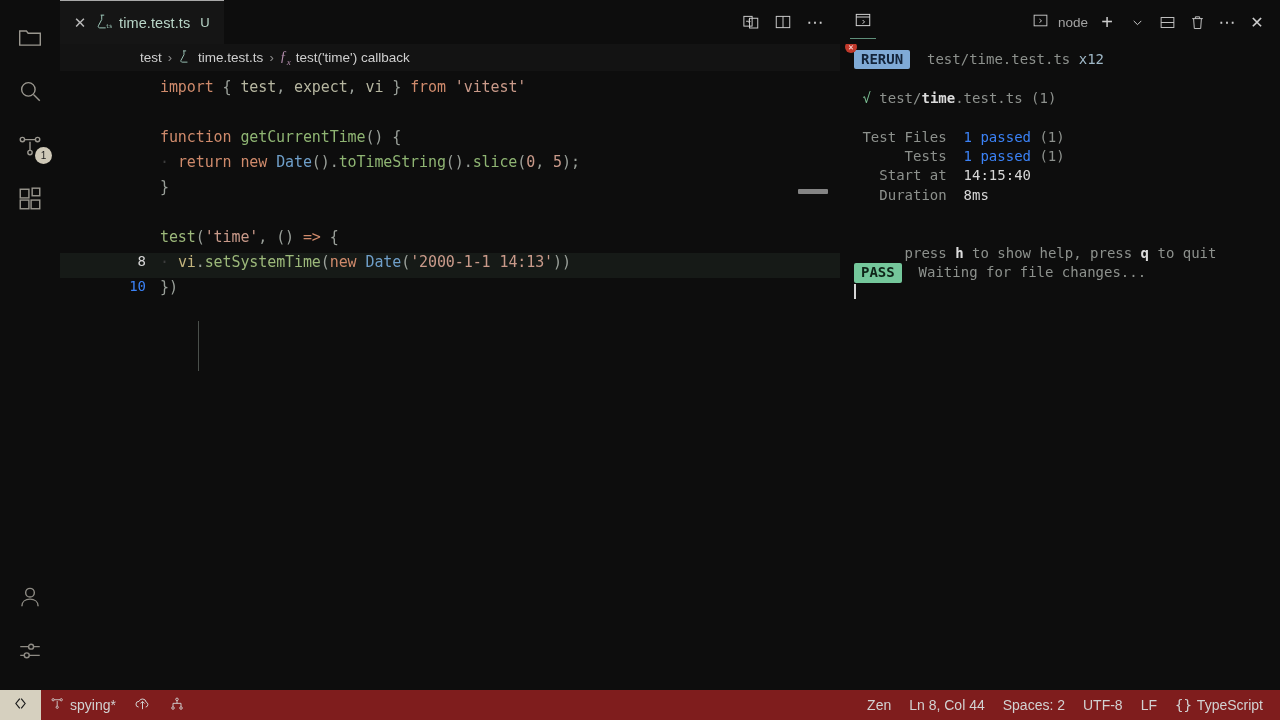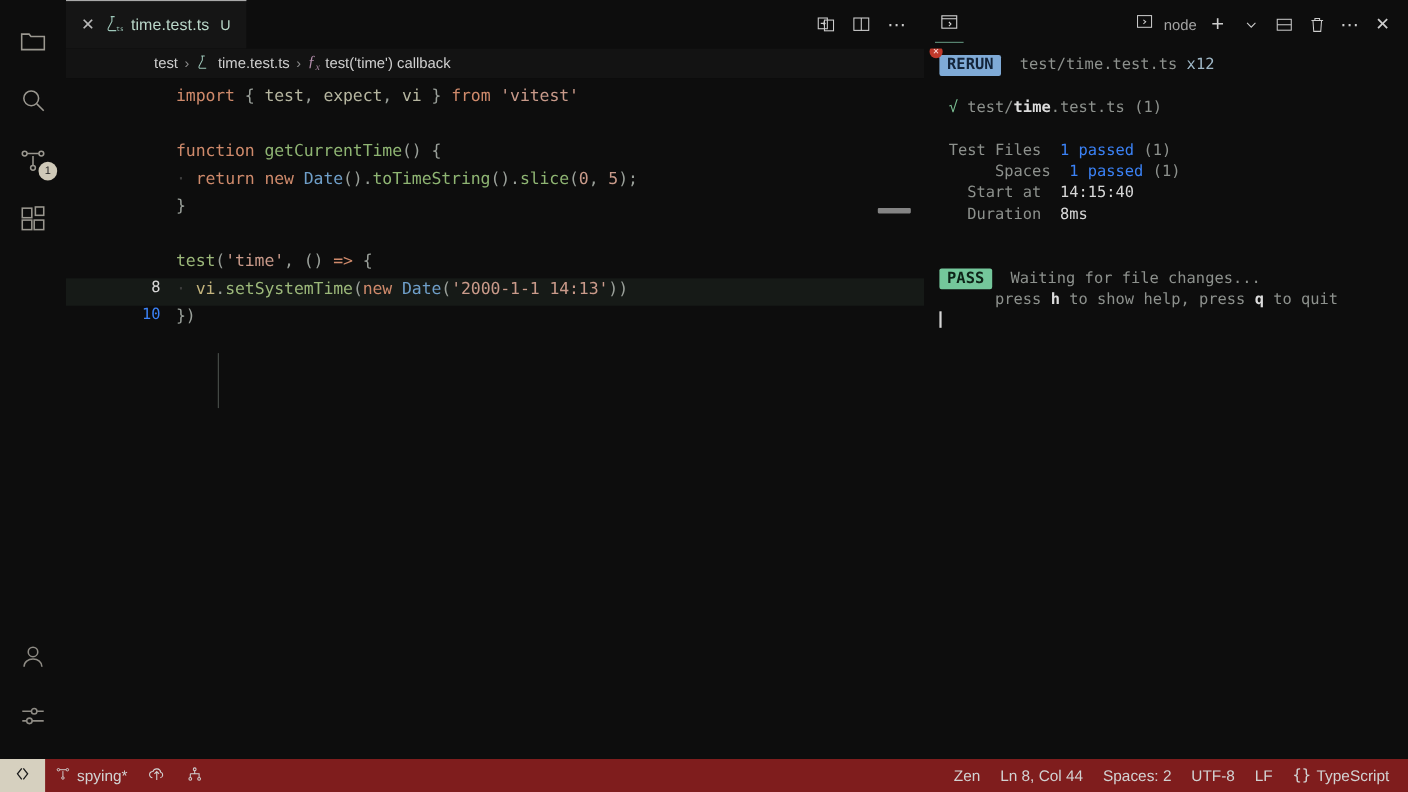--- a/index.html
+++ b/index.html
@@ -355,27 +355,27 @@
       </div>
 
       <div class="term">
         <div class="err-dot">✕</div>
         <div id="term-lines">
             <div class="tline"><span class="badge b-rerun">RERUN</span><span class="g-dim">  test/time.test.ts </span><span class="g-cyan">x12</span></div>
             <div class="tline"></div>
             <div class="tline"><span class="g-check"> √ </span><span class="g-dim">test/</span><span class="g-bold">time</span><span class="g-dim">.test.ts (1)</span></div>
             <div class="tline"></div>
             <div class="tline"><span class="g-dim"> Test Files  </span><span class="g-green">1 passed</span><span class="g-dim"> (1)</span></div>
-            <div class="tline"><span class="g-dim">      Spaces  </span><span class="g-green">1 passed</span><span class="g-dim"> (1)</span></div>
+            <div class="tline"><span class="g-dim">      Tests  </span><span class="g-green">1 passed</span><span class="g-dim"> (1)</span></div>
             <div class="tline"><span class="g-dim">   Start at  </span><span class="g-white">14:15:40</span></div>
             <div class="tline"><span class="g-dim">   Duration  </span><span class="g-white">8ms</span></div>
             <div class="tline"></div>
             <div class="tline"></div>
+            <div class="tline"><span class="g-dim">      press </span><span class="g-bold">h</span><span class="g-dim"> to show help, press </span><span class="g-bold">q</span><span class="g-dim"> to quit</span></div>
             <div class="tline"><span class="badge b-pass">PASS</span><span class="g-dim">  Waiting for file changes...</span></div>
-            <div class="tline"><span class="g-dim">      press </span><span class="g-bold">h</span><span class="g-dim"> to show help, press </span><span class="g-bold">q</span><span class="g-dim"> to quit</span></div>
           </div>
         <div class="tline"><span class="term-cursor"></span></div>
       </div>
     </div>
   </div>
 
   <div class="statusbar">
     <div class="remote">
       <span>
         <svg width="17" height="17" viewBox="0 0 24 24" fill="none" stroke="#1d1d1d" stroke-width="1.7">

